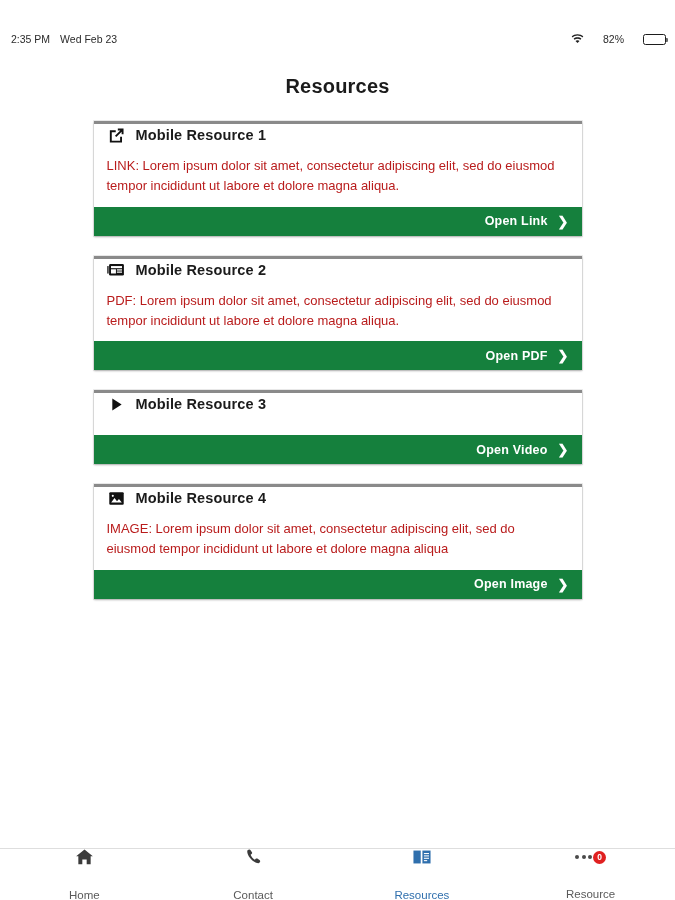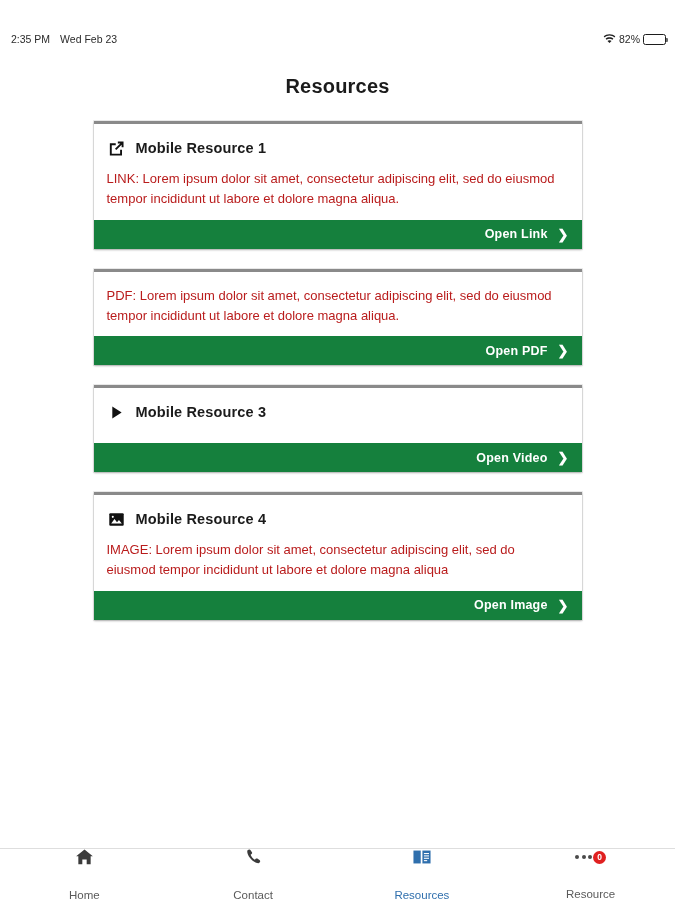--- a/index.html
+++ b/index.html
@@ -30,21 +30,21 @@
   .sb-left {
     display: flex;
     align-items: center;
     gap: 10px;
     white-space: nowrap;
   }
   .sb-spacer { flex: 1; }
   .sb-right {
     display: flex;
     align-items: center;
-    gap: 3px;
+    gap: 19px;
     white-space: nowrap;
   }
   .wifi-ico { display: block; }
   .batt {
     position: relative;
     width: 23px;
     height: 11px;
     border: 1px solid #1d1d1d;
     border-radius: 2.5px;
     box-sizing: border-box;
@@ -81,21 +81,21 @@
     margin: 23px auto 0 auto;
     width: 488px;
   }
   .card {
     margin-bottom: 20px;
     background: #ffffff;
     border-top: 3px solid #8a8a8a;
     box-shadow: 0 1px 2px rgba(0,0,0,.28), 0 0 0 1px rgba(0,0,0,.07);
   }
   .card-body {
-    padding: 14px 14px 10px 13px;
+    padding: 1px 14px 10px 13px;
   }
   .card-head {
     display: flex;
     align-items: center;
     gap: 9px;
     margin-bottom: 11px;
   }
   .card-icon {
     width: 20px;
     height: 20px;
@@ -245,20 +245,33 @@
       <div class="card-text">LINK: Lorem ipsum dolor sit amet, consectetur adipiscing elit, sed do eiusmod tempor incididunt ut labore et dolore magna aliqua.</div>
     </div>
     <div class="card-footer">
       <span class="fl">Open Link</span>
       <span class="chev">❯</span>
     </div>
   </div>
 
   <div class="card">
     <div class="card-body">
+      <div class="card-head">
+        <span class="card-icon">
+          <svg width="19" height="19" viewBox="0 0 20 20" aria-hidden="true">
+            <rect x="2.2" y="4.2" width="15.6" height="12.2" rx="1.4" fill="#111"></rect>
+            <rect x="4.2" y="6.4" width="11.6" height="2.2" fill="#fff"></rect>
+            <rect x="4.2" y="9.8" width="5.2" height="4.4" fill="#fff"></rect>
+            <rect x="10.4" y="9.8" width="5.4" height="1.3" fill="#fff"></rect>
+            <rect x="10.4" y="12.1" width="5.4" height="1.3" fill="#fff"></rect>
+            <rect x="0.3" y="6.2" width="1.4" height="8.2" rx="0.6" fill="#111"></rect>
+          </svg>
+        </span>
+        <span class="card-title">Mobile Resource 2</span>
+      </div>
       <div class="card-text">PDF: Lorem ipsum dolor sit amet, consectetur adipiscing elit, sed do eiusmod tempor incididunt ut labore et dolore magna aliqua.</div>
     </div>
     <div class="card-footer">
       <span class="fl">Open PDF</span>
       <span class="chev">❯</span>
     </div>
   </div>
 
   <div class="card">
     <div class="card-body">

